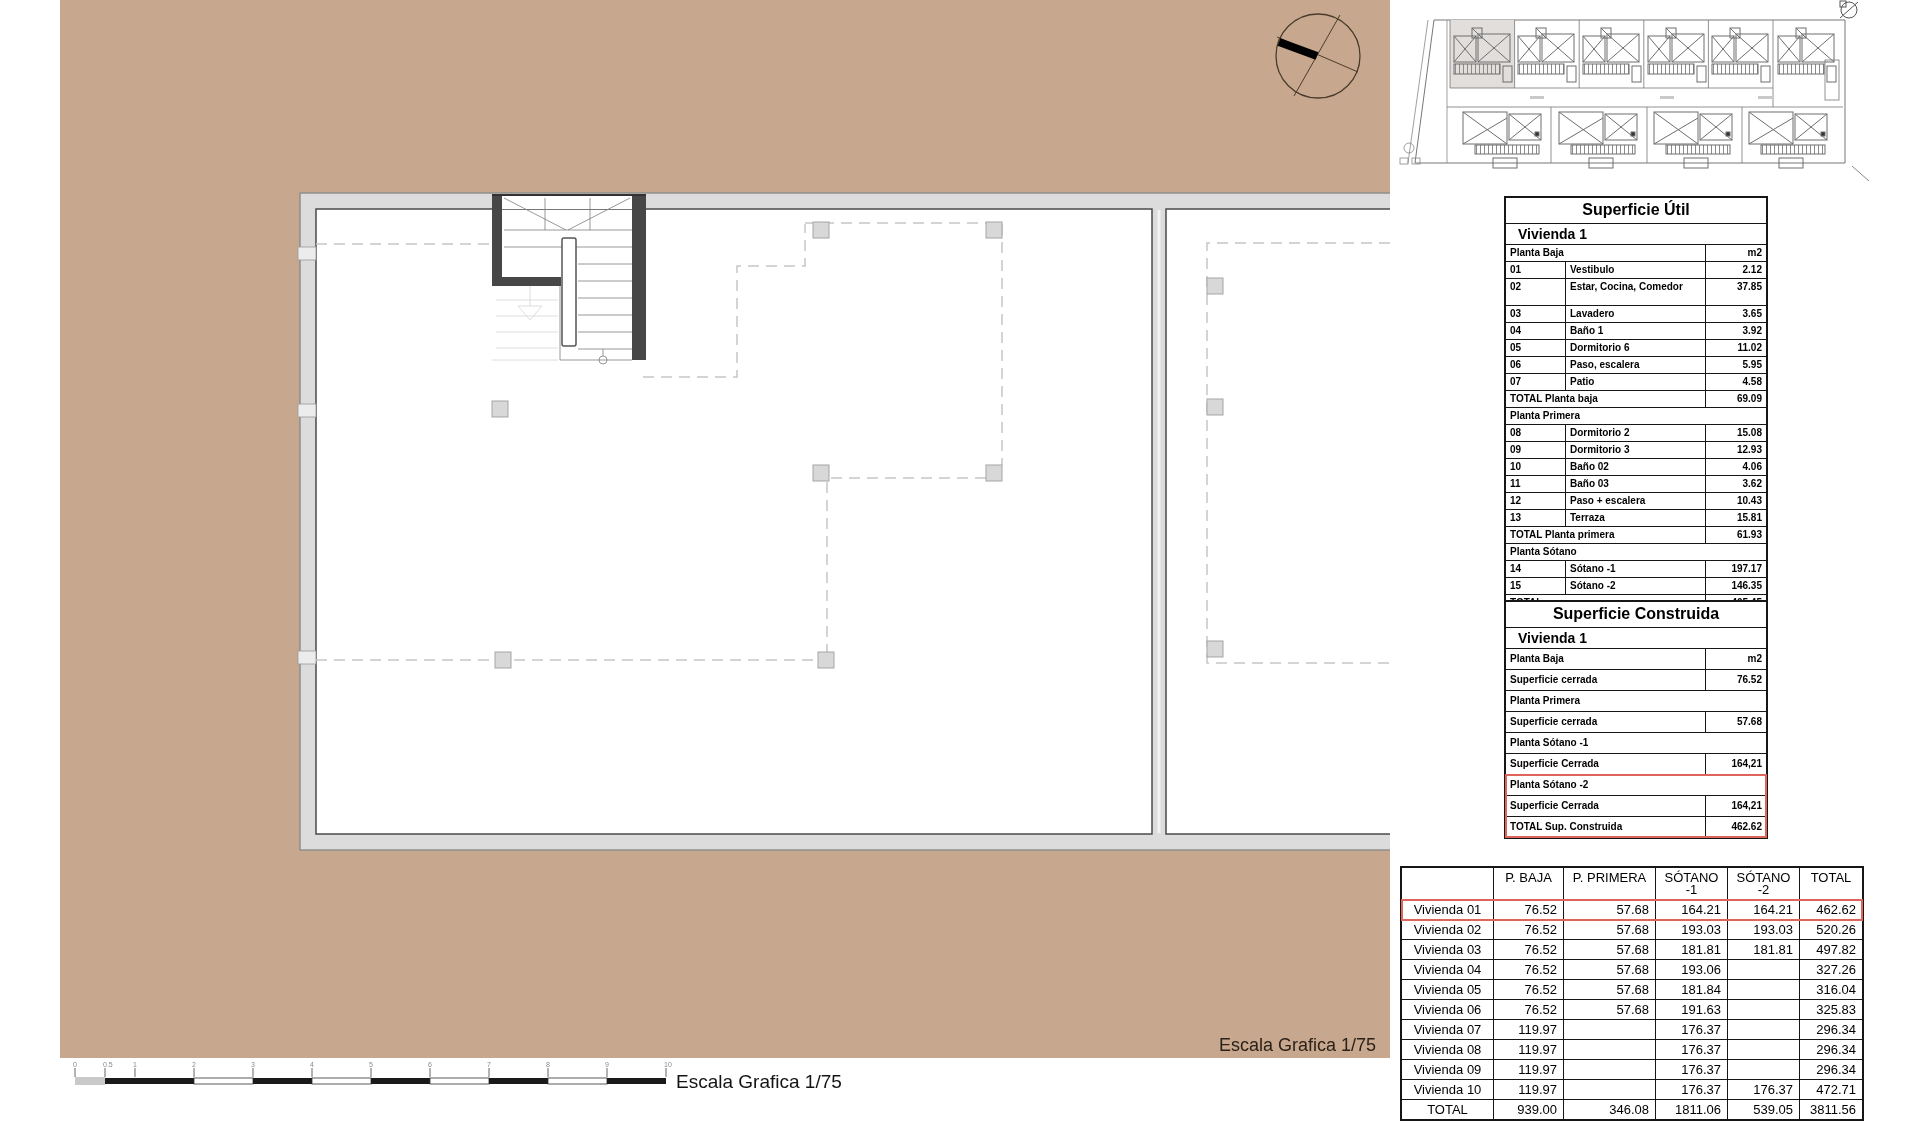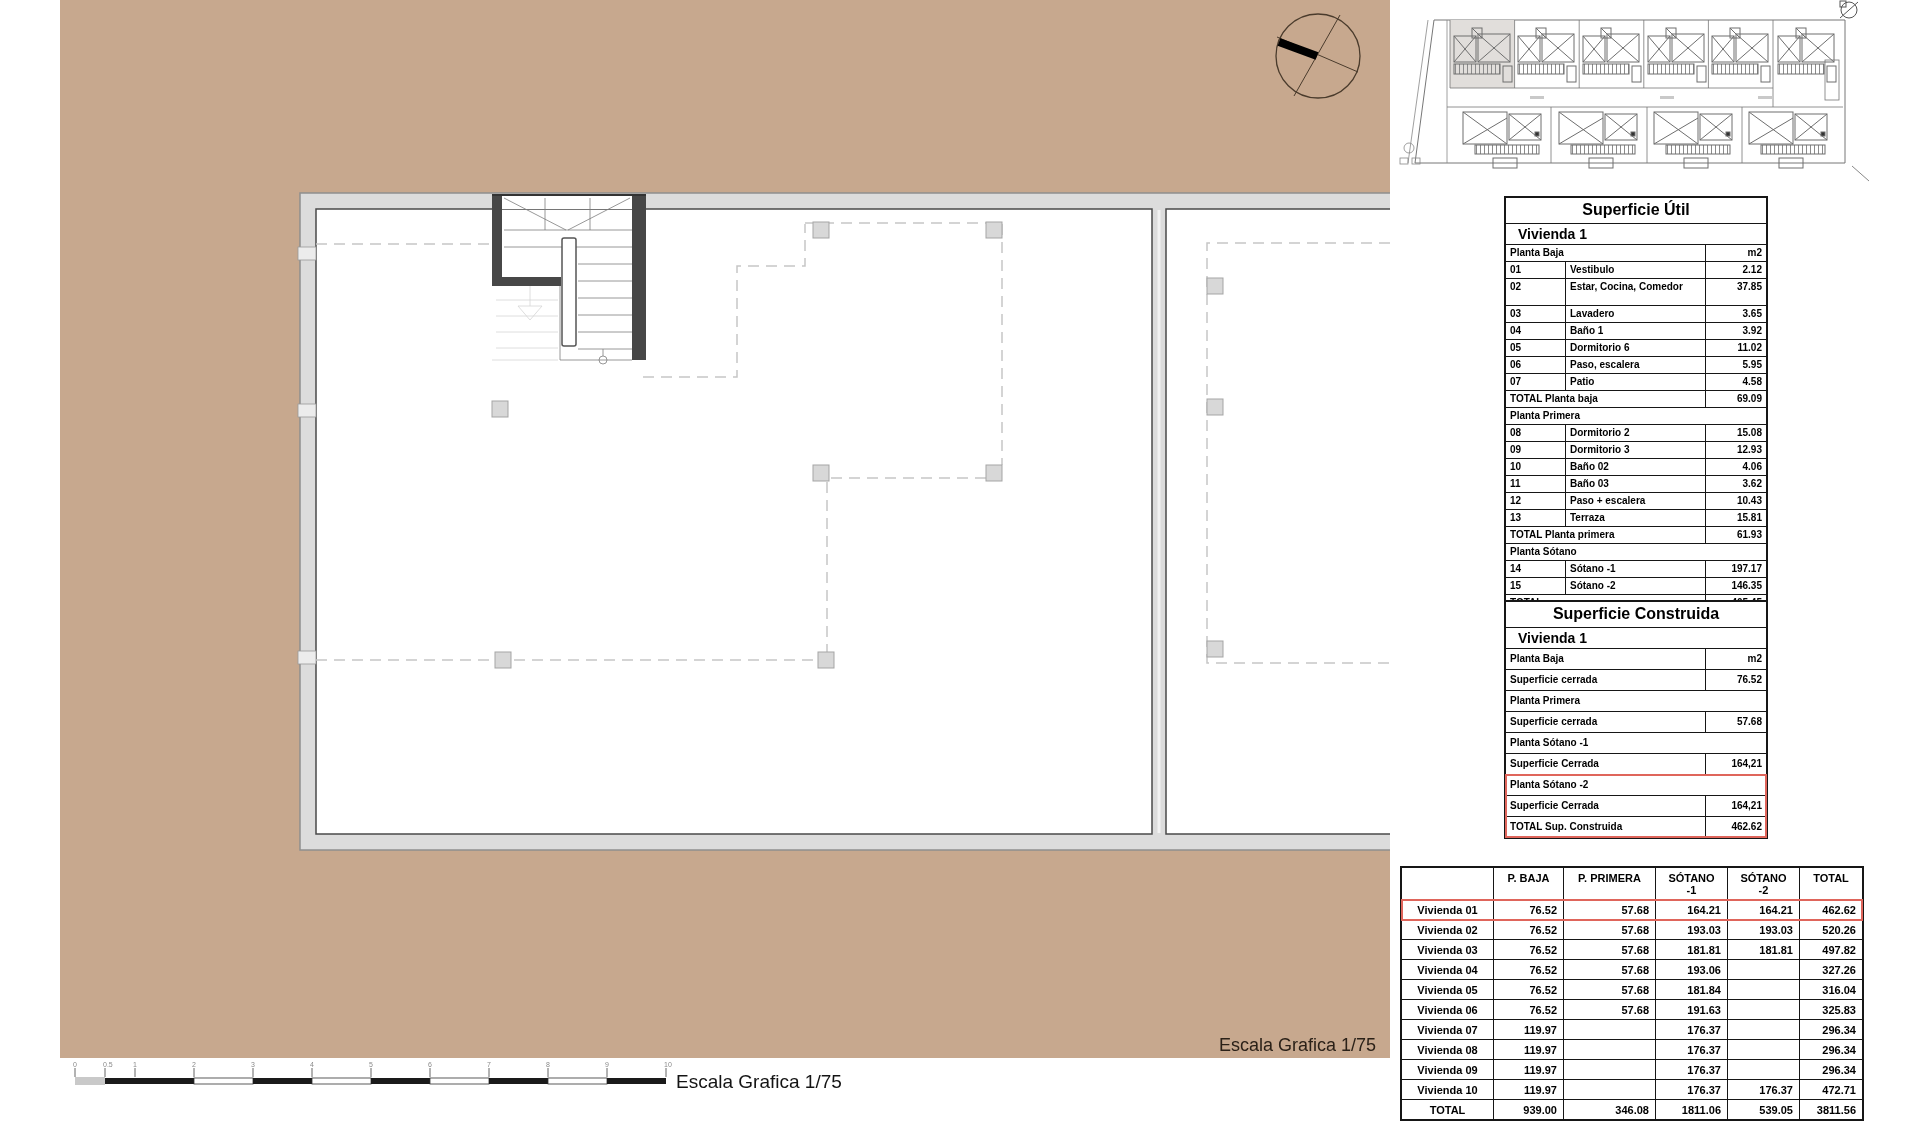--- a/index.html
+++ b/index.html
@@ -22,21 +22,21 @@
   .c-label.b{border-right:1px solid #161616}
   .c-value{width:60px;text-align:right}
   .srow.tall{height:26px}
   #construida .srow{min-height:20px}
   #construida .srow .cell{padding-top:4px}
   #util .srow{min-height:16px}
 
   
   #grid{position:absolute;left:1400px;top:866px;width:464px;background:#fff;border:2px solid #161616;box-sizing:border-box}
   .g-title{font-size:12px;font-weight:bold;text-align:center;padding:3px 0;border-bottom:1px solid #161616}
-  .grow{display:flex;border-bottom:1px solid #161616;font-size:11px;font-weight:bold;line-height:12px}
+  .grow{display:flex;border-bottom:1px solid #161616;font-size:13px;font-weight:normal;line-height:12px}
   #grid .grow:last-child{border-bottom:none}
   .gcell{padding:4px 6px 3px;box-sizing:border-box;border-right:1px solid #161616;text-align:right}
   .gcell.name{width:92px;text-align:center}
   .gcell.c1{width:70px}.gcell.c2{width:92px}.gcell.c3{width:72px}.gcell.c4{width:72px}
   .gcell.c5{flex:1;border-right:none}
   .grow.head .gcell{text-align:center}
   .grow.hl{outline:2px solid #df655b;outline-offset:-1px;position:relative;z-index:2}
 
   
   .escala-plan{position:absolute;left:1060px;top:1035px;width:316px;text-align:right;

